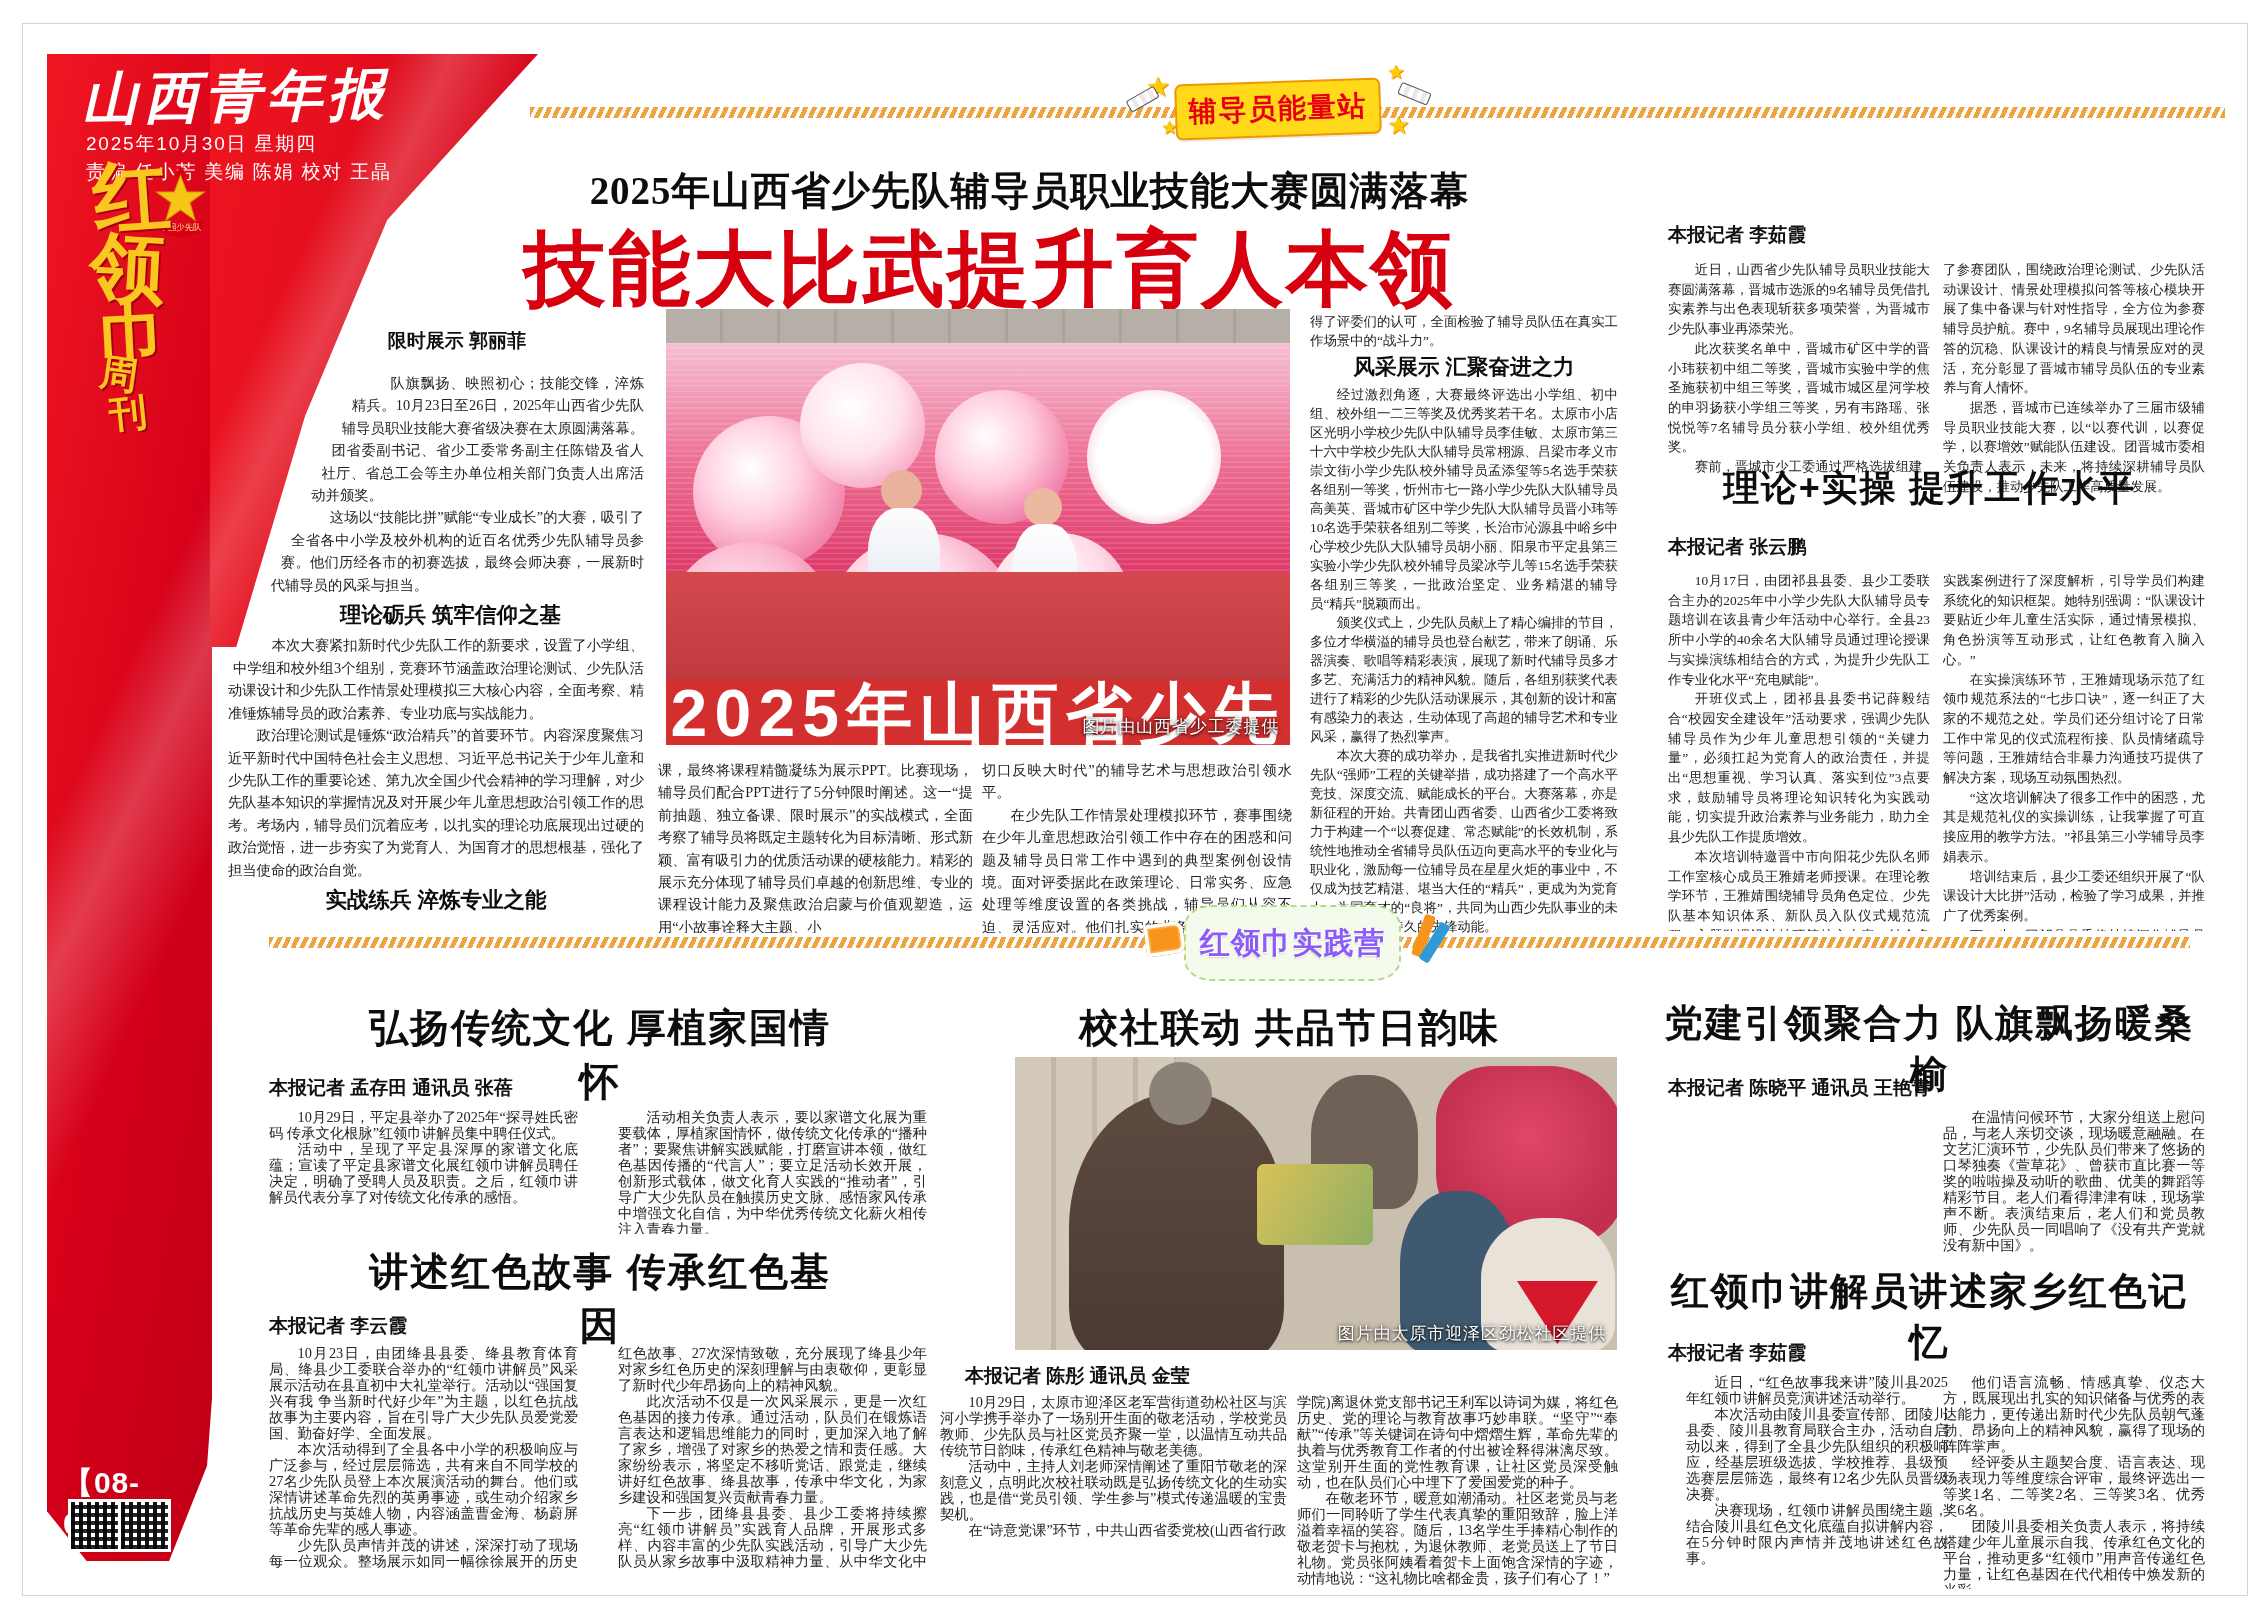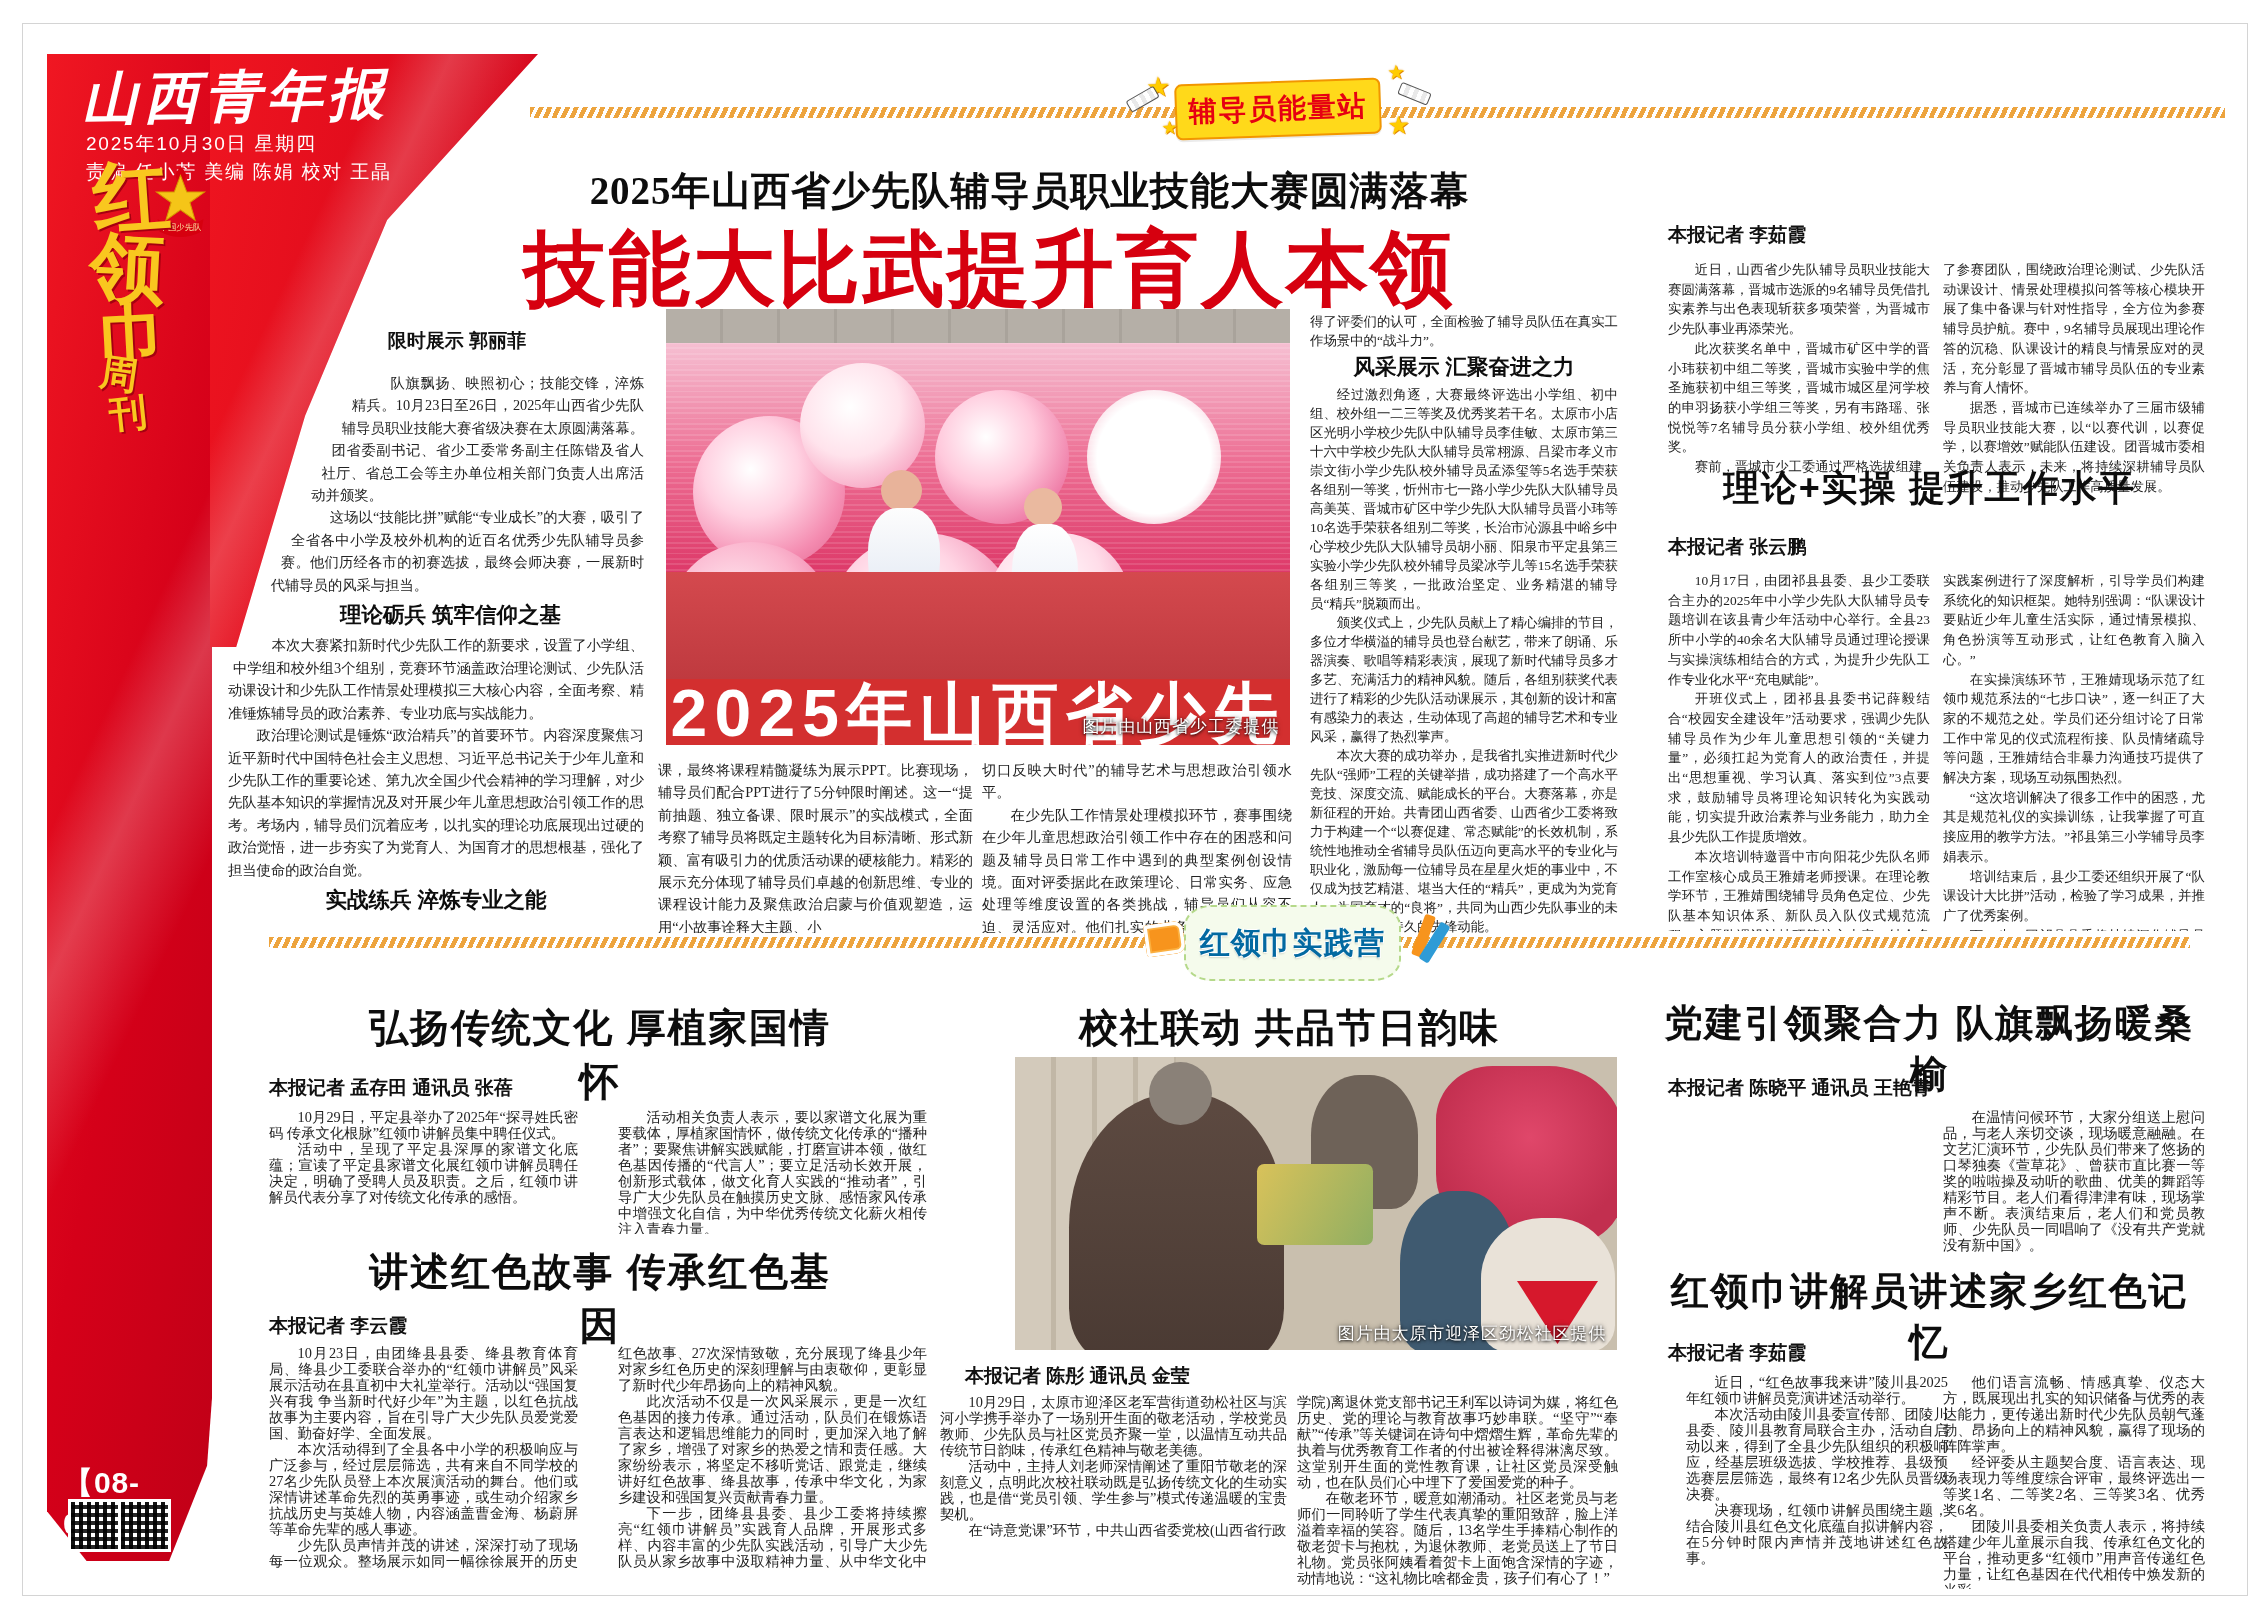--- a/index.html
+++ b/index.html
@@ -64,21 +64,21 @@
   .caption{position:absolute;right:10.7px;color:#fff;font-size:17px;letter-spacing:0.9px;
      text-shadow:0 0.9px 2.7px rgba(0,0,0,.9),0 0 5.4px rgba(0,0,0,.6);font-family:"Liberation Sans",sans-serif;}
   .flower{position:absolute;border-radius:50%;}
   .banner{position:absolute;left:0;right:0;bottom:0;height:66px;background:#d32f2f;
      display:flex;align-items:flex-end;justify-content:center;overflow:hidden;}
   .banner span{color:#fff;font-family:"Liberation Sans",sans-serif;font-weight:900;
      font-size:66px;letter-spacing:7.2px;line-height:.95;white-space:nowrap;}
   
   .badge2{left:1184px;top:905px;width:213px;height:72px;background:#f5fbec;border:2.7px dashed #b5d98a;
      border-radius:27px/21.5px;display:flex;align-items:center;justify-content:center;
-     font-family:"Liberation Sans",sans-serif;font-weight:900;font-size:30px;color:#0369a1;
+     font-family:"Liberation Sans",sans-serif;font-weight:900;font-size:30px;color:#8b5cf6;
      text-shadow:0.9px 0.9px 0 #fff,-0.9px -0.9px 0 #fff,0 1.8px 1.8px rgba(0,0,0,.15);letter-spacing:0.9px;}
   .book{position:absolute;left:-41px;top:16px;width:39px;height:32px;background:#f7941d;
      border-radius:3.6px 9px 9px 3.6px;box-shadow:inset 0 0 0 3.6px #fff,inset 0 0 0 5.4px #fbb040;transform:rotate(-8deg);}
   .pencil{position:absolute;width:10.7px;height:43px;border-radius:2.7px;}
   .emblem-banner{fill:#d6000f;}
 </style>
 </head>
 <body>
 
 <div id="page">

